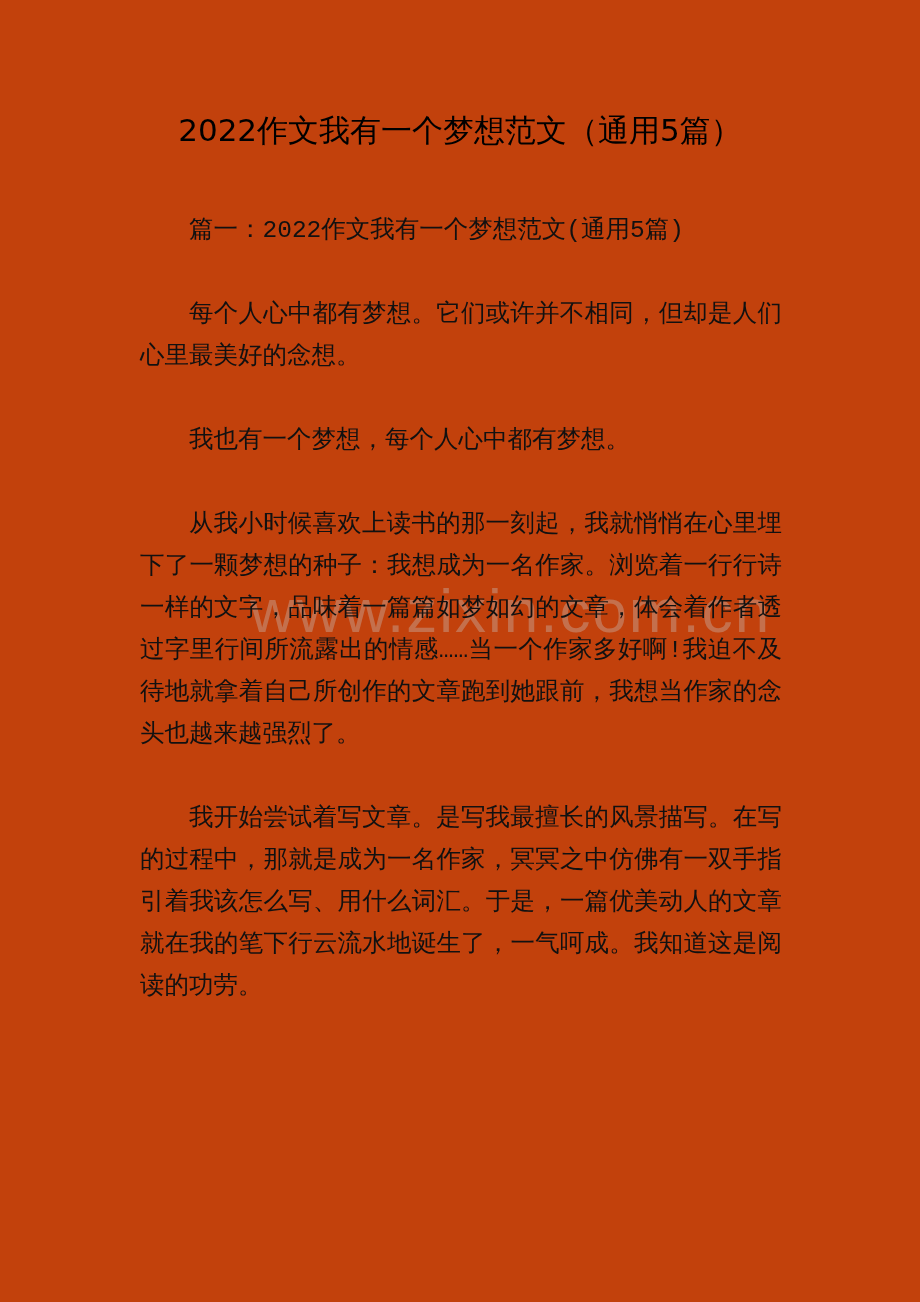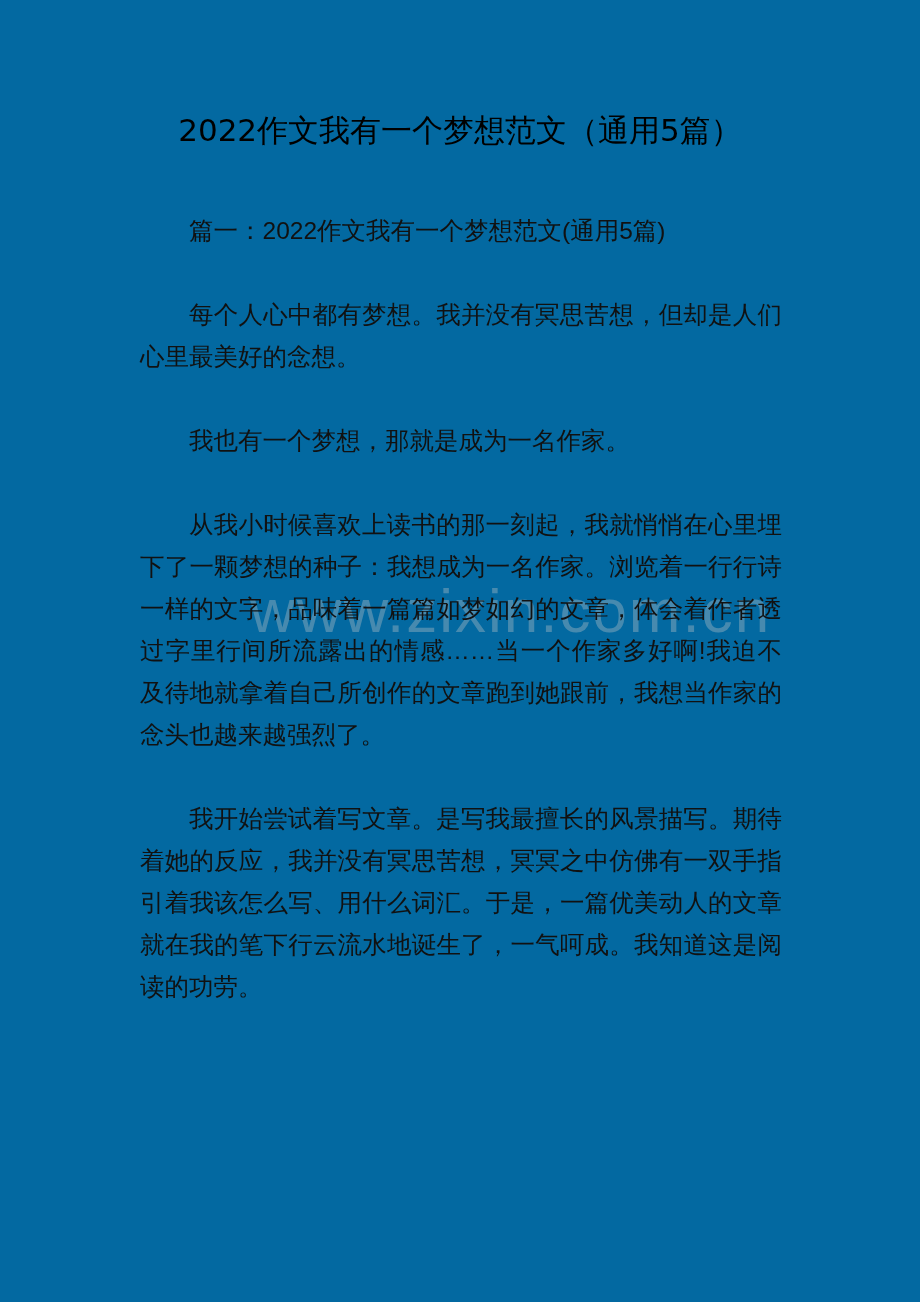--- a/index.html
+++ b/index.html
@@ -1,38 +1,38 @@
 <!DOCTYPE html>
 <html><head>
 <meta charset="utf-8">
 <style>
   html, body { margin: 0; padding: 0; background: #ffffff; }
   body { width: 920px; height: 1302px; position: relative; overflow: hidden; }
-  .page { position: absolute; left: 0; top: 0; width: 920px; height: 1302px; background: #0369a1; }
+  .page { position: absolute; left: 0; top: 0; width: 920px; height: 1302px; background: #c2410c; }
   .title {
     position: absolute; left: 0; top: 110px; width: 920px; text-align: center;
     font-family: "DejaVu Sans", sans-serif; font-size: 31px; color: #000; letter-spacing: 0px;
   }
   .content {
     position: absolute; left: 140px; top: 210px; width: 642px;
-    font-family: Liberation Sans, sans-serif; font-size: 24.5px; line-height: 42px; color: #111;
+    font-family: Liberation Mono, monospace; font-size: 24.5px; line-height: 42px; color: #111;
     text-align: justify;
   }
   .para { margin: 0 0 42px 0; text-indent: 2em; }
   .watermark {
     position: absolute; left: 250px; top: 575px; font-family: Liberation Sans, sans-serif;
     font-size: 62px; color: rgba(200,200,200,0.35); letter-spacing: 2px; pointer-events: none;
   }
 </style>
 </head>
 <body>
 
 <div class="page">
   <div class="title">2022作文我有一个梦想范文（通用5篇）</div>
   <div class="watermark">www.zixin.com.cn</div>
   <div class="content">
     <p class="para">篇一：2022作文我有一个梦想范文(通用5篇)</p>
-    <p class="para">每个人心中都有梦想。我并没有冥思苦想，但却是人们心里最美好的念想。</p>
-    <p class="para">我也有一个梦想，那就是成为一名作家。</p>
+    <p class="para">每个人心中都有梦想。它们或许并不相同，但却是人们心里最美好的念想。</p>
+    <p class="para">我也有一个梦想，每个人心中都有梦想。</p>
     <p class="para">从我小时候喜欢上读书的那一刻起，我就悄悄在心里埋下了一颗梦想的种子：我想成为一名作家。浏览着一行行诗一样的文字，品味着一篇篇如梦如幻的文章，体会着作者透过字里行间所流露出的情感……当一个作家多好啊!我迫不及待地就拿着自己所创作的文章跑到她跟前，我想当作家的念头也越来越强烈了。</p>
-    <p class="para">我开始尝试着写文章。是写我最擅长的风景描写。期待着她的反应，我并没有冥思苦想，冥冥之中仿佛有一双手指引着我该怎么写、用什么词汇。于是，一篇优美动人的文章就在我的笔下行云流水地诞生了，一气呵成。我知道这是阅读的功劳。</p>
+    <p class="para">我开始尝试着写文章。是写我最擅长的风景描写。在写的过程中，那就是成为一名作家，冥冥之中仿佛有一双手指引着我该怎么写、用什么词汇。于是，一篇优美动人的文章就在我的笔下行云流水地诞生了，一气呵成。我知道这是阅读的功劳。</p>
   </div>
 </div>
 
 </body></html>

